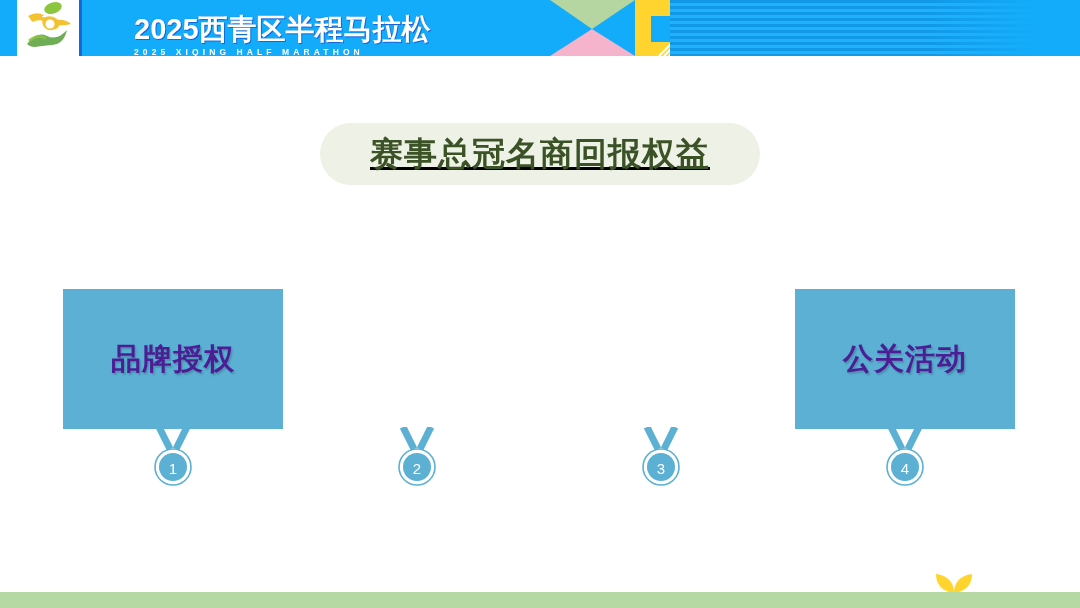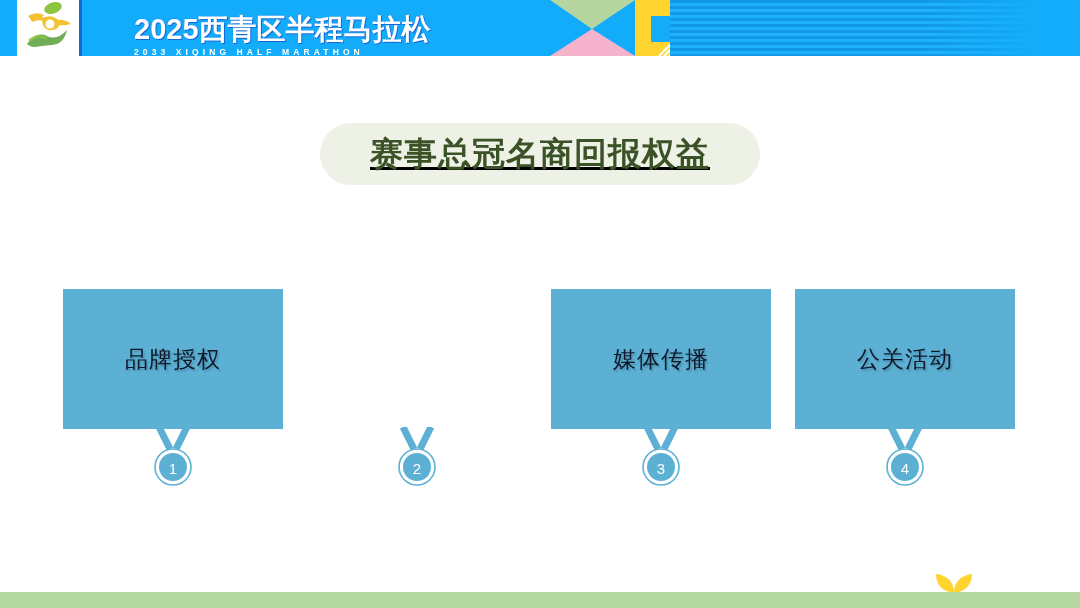--- a/index.html
+++ b/index.html
@@ -139,23 +139,23 @@
     position: absolute;
     left: 0; top: 0;
     width: 220px;
     height: 140px;
     background: #5BB0D4;
     display: flex;
     align-items: center;
     justify-content: center;
   }
   .card-label {
-    font-size: 23px;
-    font-weight: normal;
-    color: #0f172a;
+    font-size: 30px;
+    font-weight: bold;
+    color: #4c1d95;
     letter-spacing: 1px;
     text-shadow: 1.5px 1.5px 1.5px rgba(60,110,135,0.45);
     white-space: nowrap;
   }
   .card-medal {
     position: absolute;
     left: 0; top: 138px;
     width: 220px;
     height: 62px;
   }
@@ -231,21 +231,21 @@
 
       <path d="M40 20 Q48 19 54 24 Q47 26 41 25 Z" fill="#F2C232"></path>
 
       <path d="M10 44 Q20 31 30 36 Q40 41 50 30 Q47 44 35 45 Q24 46 18 47 Q13 47 10 44 Z" fill="#6FAE57"></path>
       <path d="M13 40 Q21 34 28 38" stroke="#8CC63F" stroke-width="3" fill="none" stroke-linecap="round" opacity="0.8"></path>
     </svg>
   </div>
 
   <div class="header-title-wrap">
     <div class="header-title-cn">2025西青区半程马拉松</div>
-    <div class="header-title-en">2033 XIQING HALF MARATHON</div>
+    <div class="header-title-en">2025 XIQING HALF MARATHON</div>
   </div>
 
 </div>
 
 <div class="title-pill">
   <span class="title-pill-text">赛事总冠名商回报权益</span>
 </div>
 
 <div class="cards">
 
@@ -270,23 +270,20 @@
         <path d="M96 0 L107 22" stroke="#5BB0D4" stroke-width="7" fill="none"></path>
         <path d="M124 0 L113 22" stroke="#5BB0D4" stroke-width="7" fill="none"></path>
         <circle cx="110" cy="40" r="18" fill="none" stroke="#5BB0D4" stroke-width="1.6"></circle>
         <circle cx="110" cy="40" r="14" fill="#5BB0D4"></circle>
       </svg>
       <div class="medal-num">2</div>
     </div>
   </div>
 
   <div class="card-unit" style="left:488px;">
-    <div class="card-box">
-      <span class="card-label">媒体传播</span>
-    </div>
     <div class="card-medal">
       <svg width="220" height="62" viewBox="0 0 220 62">
         <path d="M96 0 L107 22" stroke="#5BB0D4" stroke-width="7" fill="none"></path>
         <path d="M124 0 L113 22" stroke="#5BB0D4" stroke-width="7" fill="none"></path>
         <circle cx="110" cy="40" r="18" fill="none" stroke="#5BB0D4" stroke-width="1.6"></circle>
         <circle cx="110" cy="40" r="14" fill="#5BB0D4"></circle>
       </svg>
       <div class="medal-num">3</div>
     </div>
   </div>

